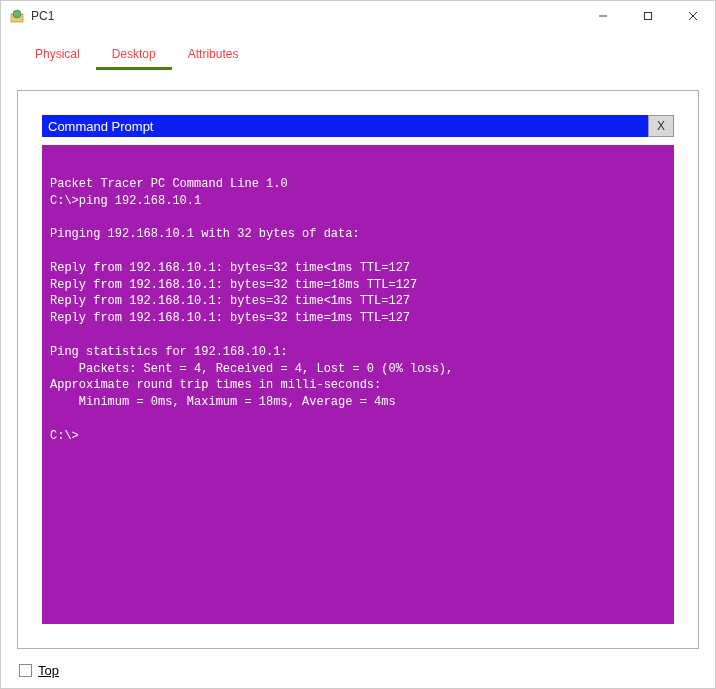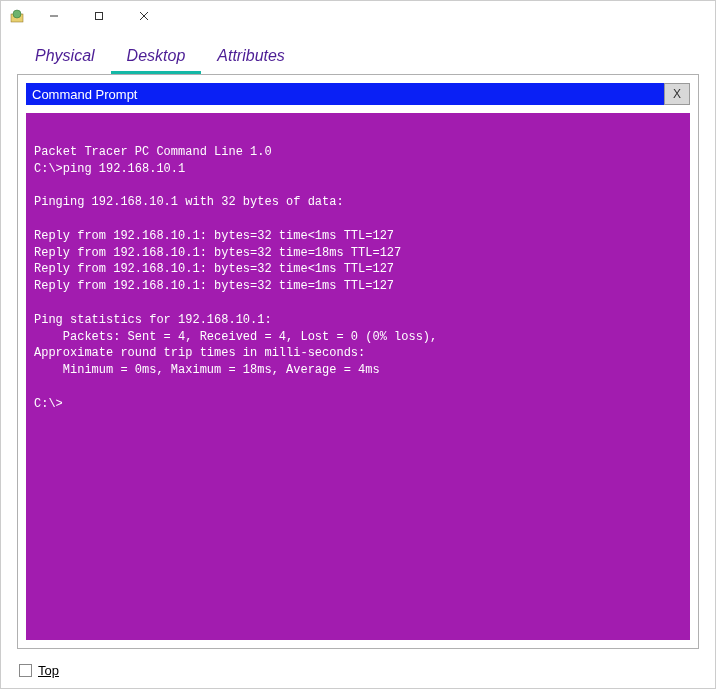--- a/index.html
+++ b/index.html
@@ -53,36 +53,35 @@
       cursor: pointer;
     }
     .tabbar {
       display: flex;
       padding: 10px 18px 0 18px;
       background: #fff;
       border-bottom: none;
     }
     .tab {
       padding: 6px 16px;
-      font-size: 16px;
-      color: #4c1d95;
+      font-size: 12px;
+      color: #ef4444;
       cursor: pointer;
       background: #fff;
-      font-style: italic;
     }
     .tab.active {
-      border-bottom: 3px solid #14b8a6;
+      border-bottom: 3px solid #4d7c0f;
     }
     .content-frame {
-      margin: 0 16px 8px 16px;
+      margin: 20px 16px 8px 16px;
       border: 1px solid #b0b0b0;
       flex: 1;
       display: flex;
       flex-direction: column;
-      padding: 8px;
+      padding: 24px;
       background: #fff;
     }
     .cmd-header {
       display: flex;
       align-items: stretch;
       height: 22px;
     }
     .cmd-title {
       flex: 1;
       background: #0a20f5;
@@ -137,20 +136,21 @@
 
 <div class="window">
 
   <div class="titlebar">
     <span class="titlebar-icon">
       <svg width="16" height="16" viewBox="0 0 16 16">
         <rect x="2" y="6" width="12" height="8" fill="#e8d070" stroke="#8a6d1e" stroke-width="0.5"></rect>
         <circle cx="8" cy="6" r="4" fill="#6db36d" stroke="#2a6d2a" stroke-width="0.5"></circle>
       </svg>
     </span>
+    <span class="titlebar-title">PC1</span>
     <div class="window-controls">
       <div class="window-control">
         <svg width="10" height="10" viewBox="0 0 10 10">
             <line x1="1" y1="5" x2="9" y2="5" stroke="#333" stroke-width="1"></line>
           </svg>
       </div>
       <div class="window-control">
         <svg width="10" height="10" viewBox="0 0 10 10">
             <rect x="1.5" y="1.5" width="7" height="7" fill="none" stroke="#333" stroke-width="1"></rect>
           </svg>

